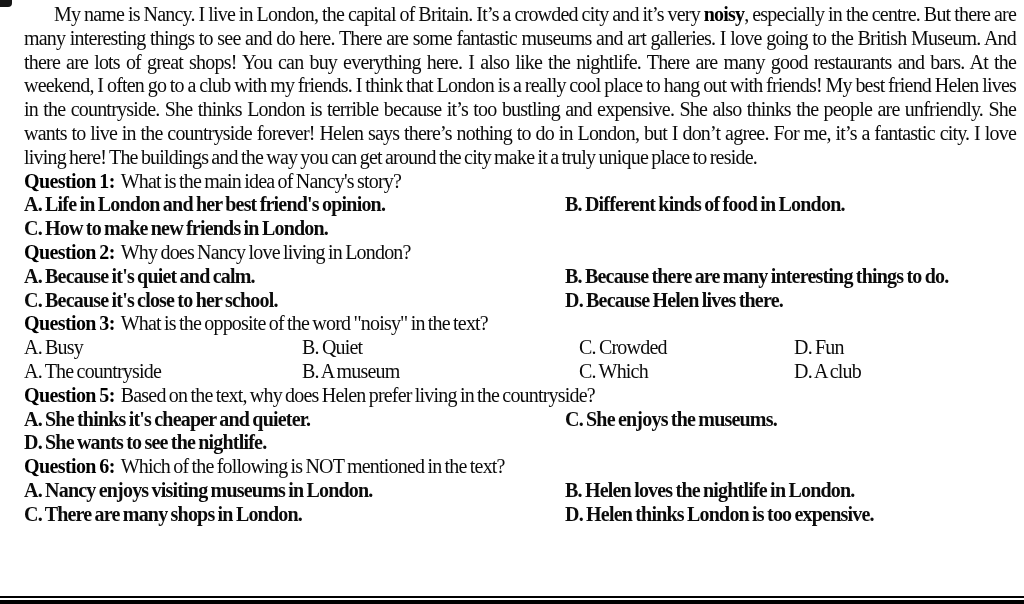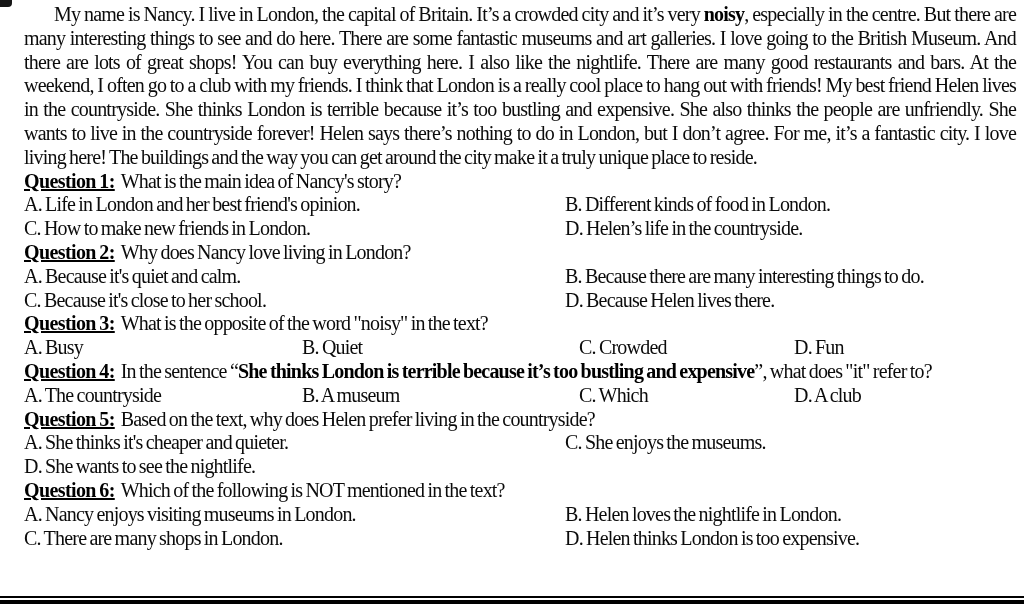--- a/index.html
+++ b/index.html
@@ -9,24 +9,24 @@
     background: #ffffff; color: #0b0b0b;
     font-family: "Liberation Serif", "DejaVu Serif", serif;
     font-size: 20px; line-height: 23.8px;
     letter-spacing: -0.8px; word-spacing: -1px;
   }
   .content { padding: 3px 8px 0 24px; }
   .passage { margin: 0; text-align: justify; text-indent: 30px; }
   .passage b { color: #000; }
   .question { margin: 0; }
   .q-line { margin: 0; }
-  .q-label { font-weight: bold; color: #000; margin-right: 6px; letter-spacing: -0.6px; text-decoration: underline; }
+  .q-label { font-weight: bold; color: #000; margin-right: 6px; letter-spacing: -0.6px; }
   .q-bold { font-weight: bold; color: #000; }
   .options { display: grid; }
-  .cols2 { grid-template-columns: 541px 1fr; }
+  .cols2 { grid-template-columns: 541px 1fr; font-weight: bold; }
   .cols4 { grid-template-columns: 278px 277px 215px 1fr; }
   .opt { white-space: nowrap; overflow: hidden; }
   .corner-mark { position: absolute; left: 0; top: 0; width: 12px; height: 7px; background: #161616; border-radius: 0 0 4px 0; }
   .bottom-line { position: absolute; left: 0; right: 0; bottom: 6px; height: 2px; background: #000; z-index: 5; }
   .bottom-bar { position: absolute; left: 0; right: 0; bottom: 0; height: 4px; background: #000; z-index: 5; }
 </style>
 </head>
 <body>
 
 <div class="corner-mark"></div>
@@ -34,21 +34,20 @@
 <div class="content">
 
   <p class="passage"><span>My name is Nancy. I live in London, the capital of Britain. It’s a crowded city and it’s very </span><b>noisy</b><span>, especially in the centre. But there are many interesting things to see and do here. There are some fantastic museums and art galleries. I love going to the British Museum. And there are lots of great shops! You can buy everything here. I also like the nightlife. There are many good restaurants and bars. At the weekend, I often go to a club with my friends. I think that London is a really cool place to hang out with friends! My best friend Helen lives in the countryside. She thinks London is terrible because it’s too bustling and expensive. She also thinks the people are unfriendly. She wants to live in the countryside forever! Helen says there’s nothing to do in London, but I don’t agree. For me, it’s a fantastic city. I love living here! The buildings and the way you can get around the city make it a truly unique place to reside.</span></p>
 
   <div class="question">
     <div class="q-line"><span class="q-label">Question 1:</span><span>What is the main idea of Nancy's story?</span></div>
     <div class="options cols2">
       <span class="opt">A. Life in London and her best friend's opinion.</span>
       <span class="opt">B. Different kinds of food in London.</span>
       <span class="opt">C. How to make new friends in London.</span>
-      <span class="opt">D. Helen’s life in the countryside.</span>
     </div>
   </div>
 
   <div class="question">
     <div class="q-line"><span class="q-label">Question 2:</span><span>Why does Nancy love living in London?</span></div>
     <div class="options cols2">
       <span class="opt">A. Because it's quiet and calm.</span>
       <span class="opt">B. Because there are many interesting things to do.</span>
       <span class="opt">C. Because it's close to her school.</span>
       <span class="opt">D. Because Helen lives there.</span>
@@ -59,21 +58,20 @@
     <div class="q-line"><span class="q-label">Question 3:</span><span>What is the opposite of the word "noisy" in the text?</span></div>
     <div class="options cols4">
       <span class="opt">A. Busy</span>
       <span class="opt">B. Quiet</span>
       <span class="opt">C. Crowded</span>
       <span class="opt">D. Fun</span>
     </div>
   </div>
 
   <div class="question">
-    <div class="q-line"><span class="q-label">Question 4:</span><span>In the sentence “</span><span class="q-bold">She thinks London is terrible because it’s too bustling and expensive</span><span>”, what does "it" refer to?</span></div>
     <div class="options cols4">
       <span class="opt">A. The countryside</span>
       <span class="opt">B. A museum</span>
       <span class="opt">C. Which</span>
       <span class="opt">D. A club</span>
     </div>
   </div>
 
   <div class="question">
     <div class="q-line"><span class="q-label">Question 5:</span><span>Based on the text, why does Helen prefer living in the countryside?</span></div>

